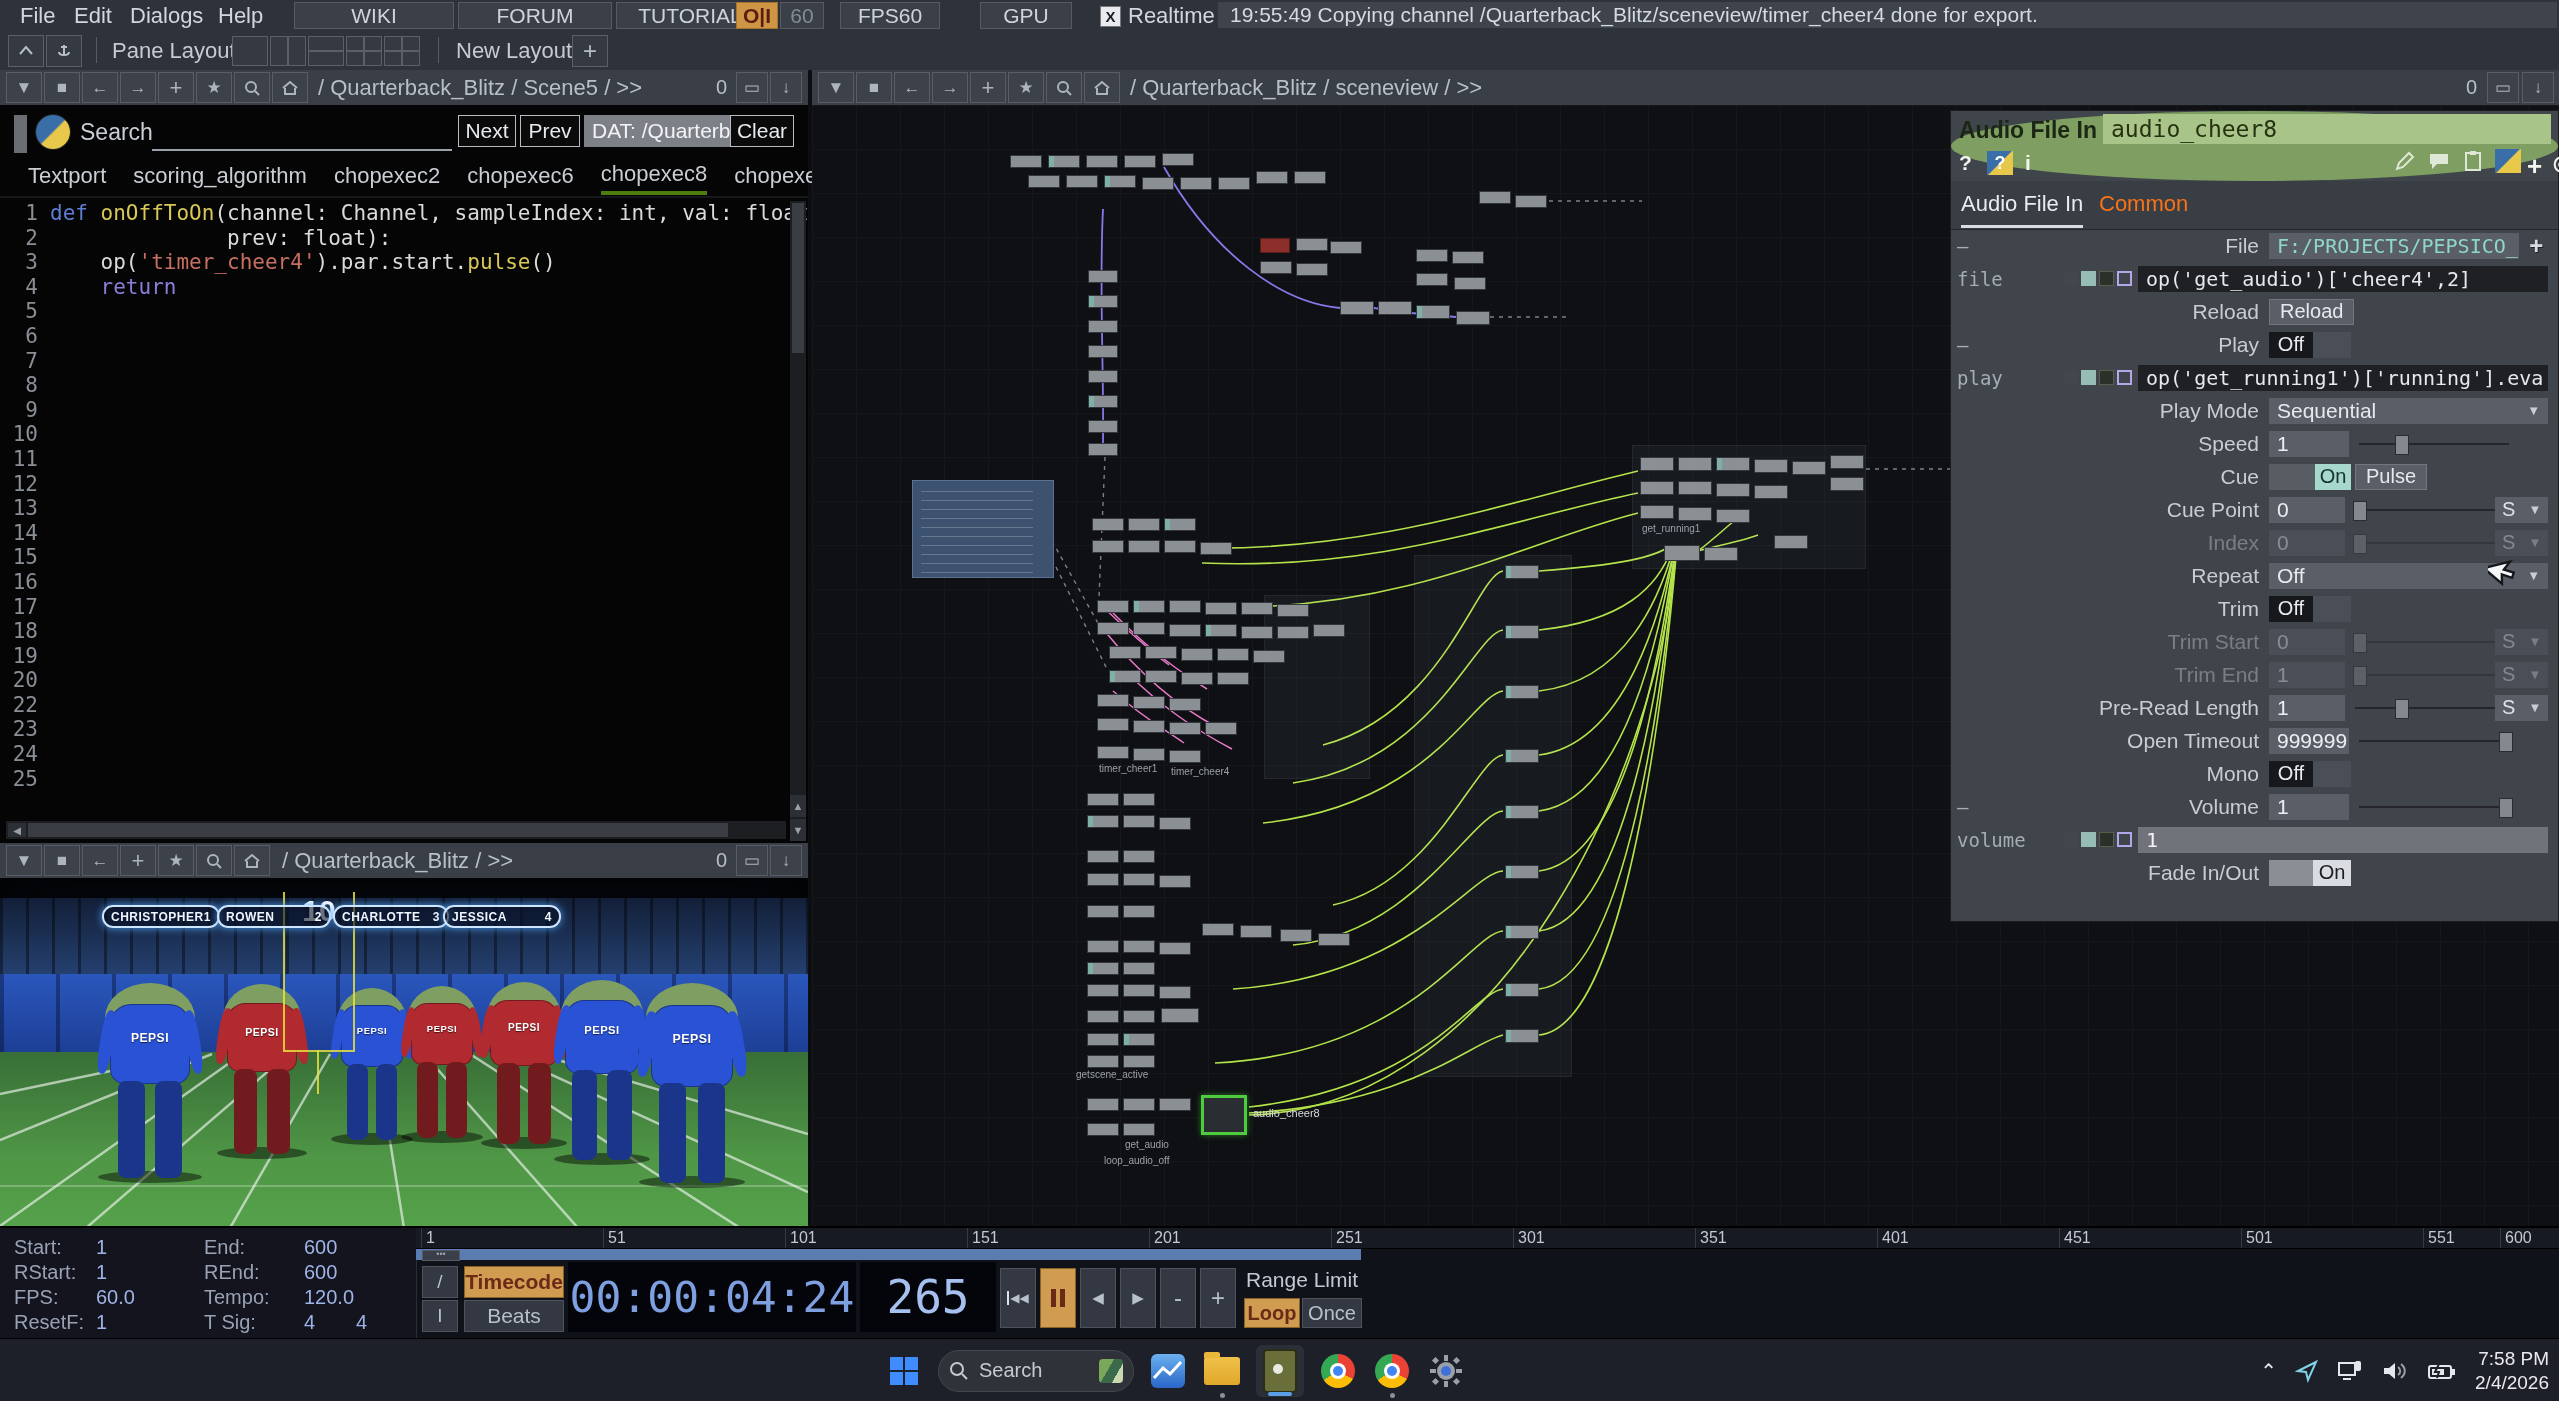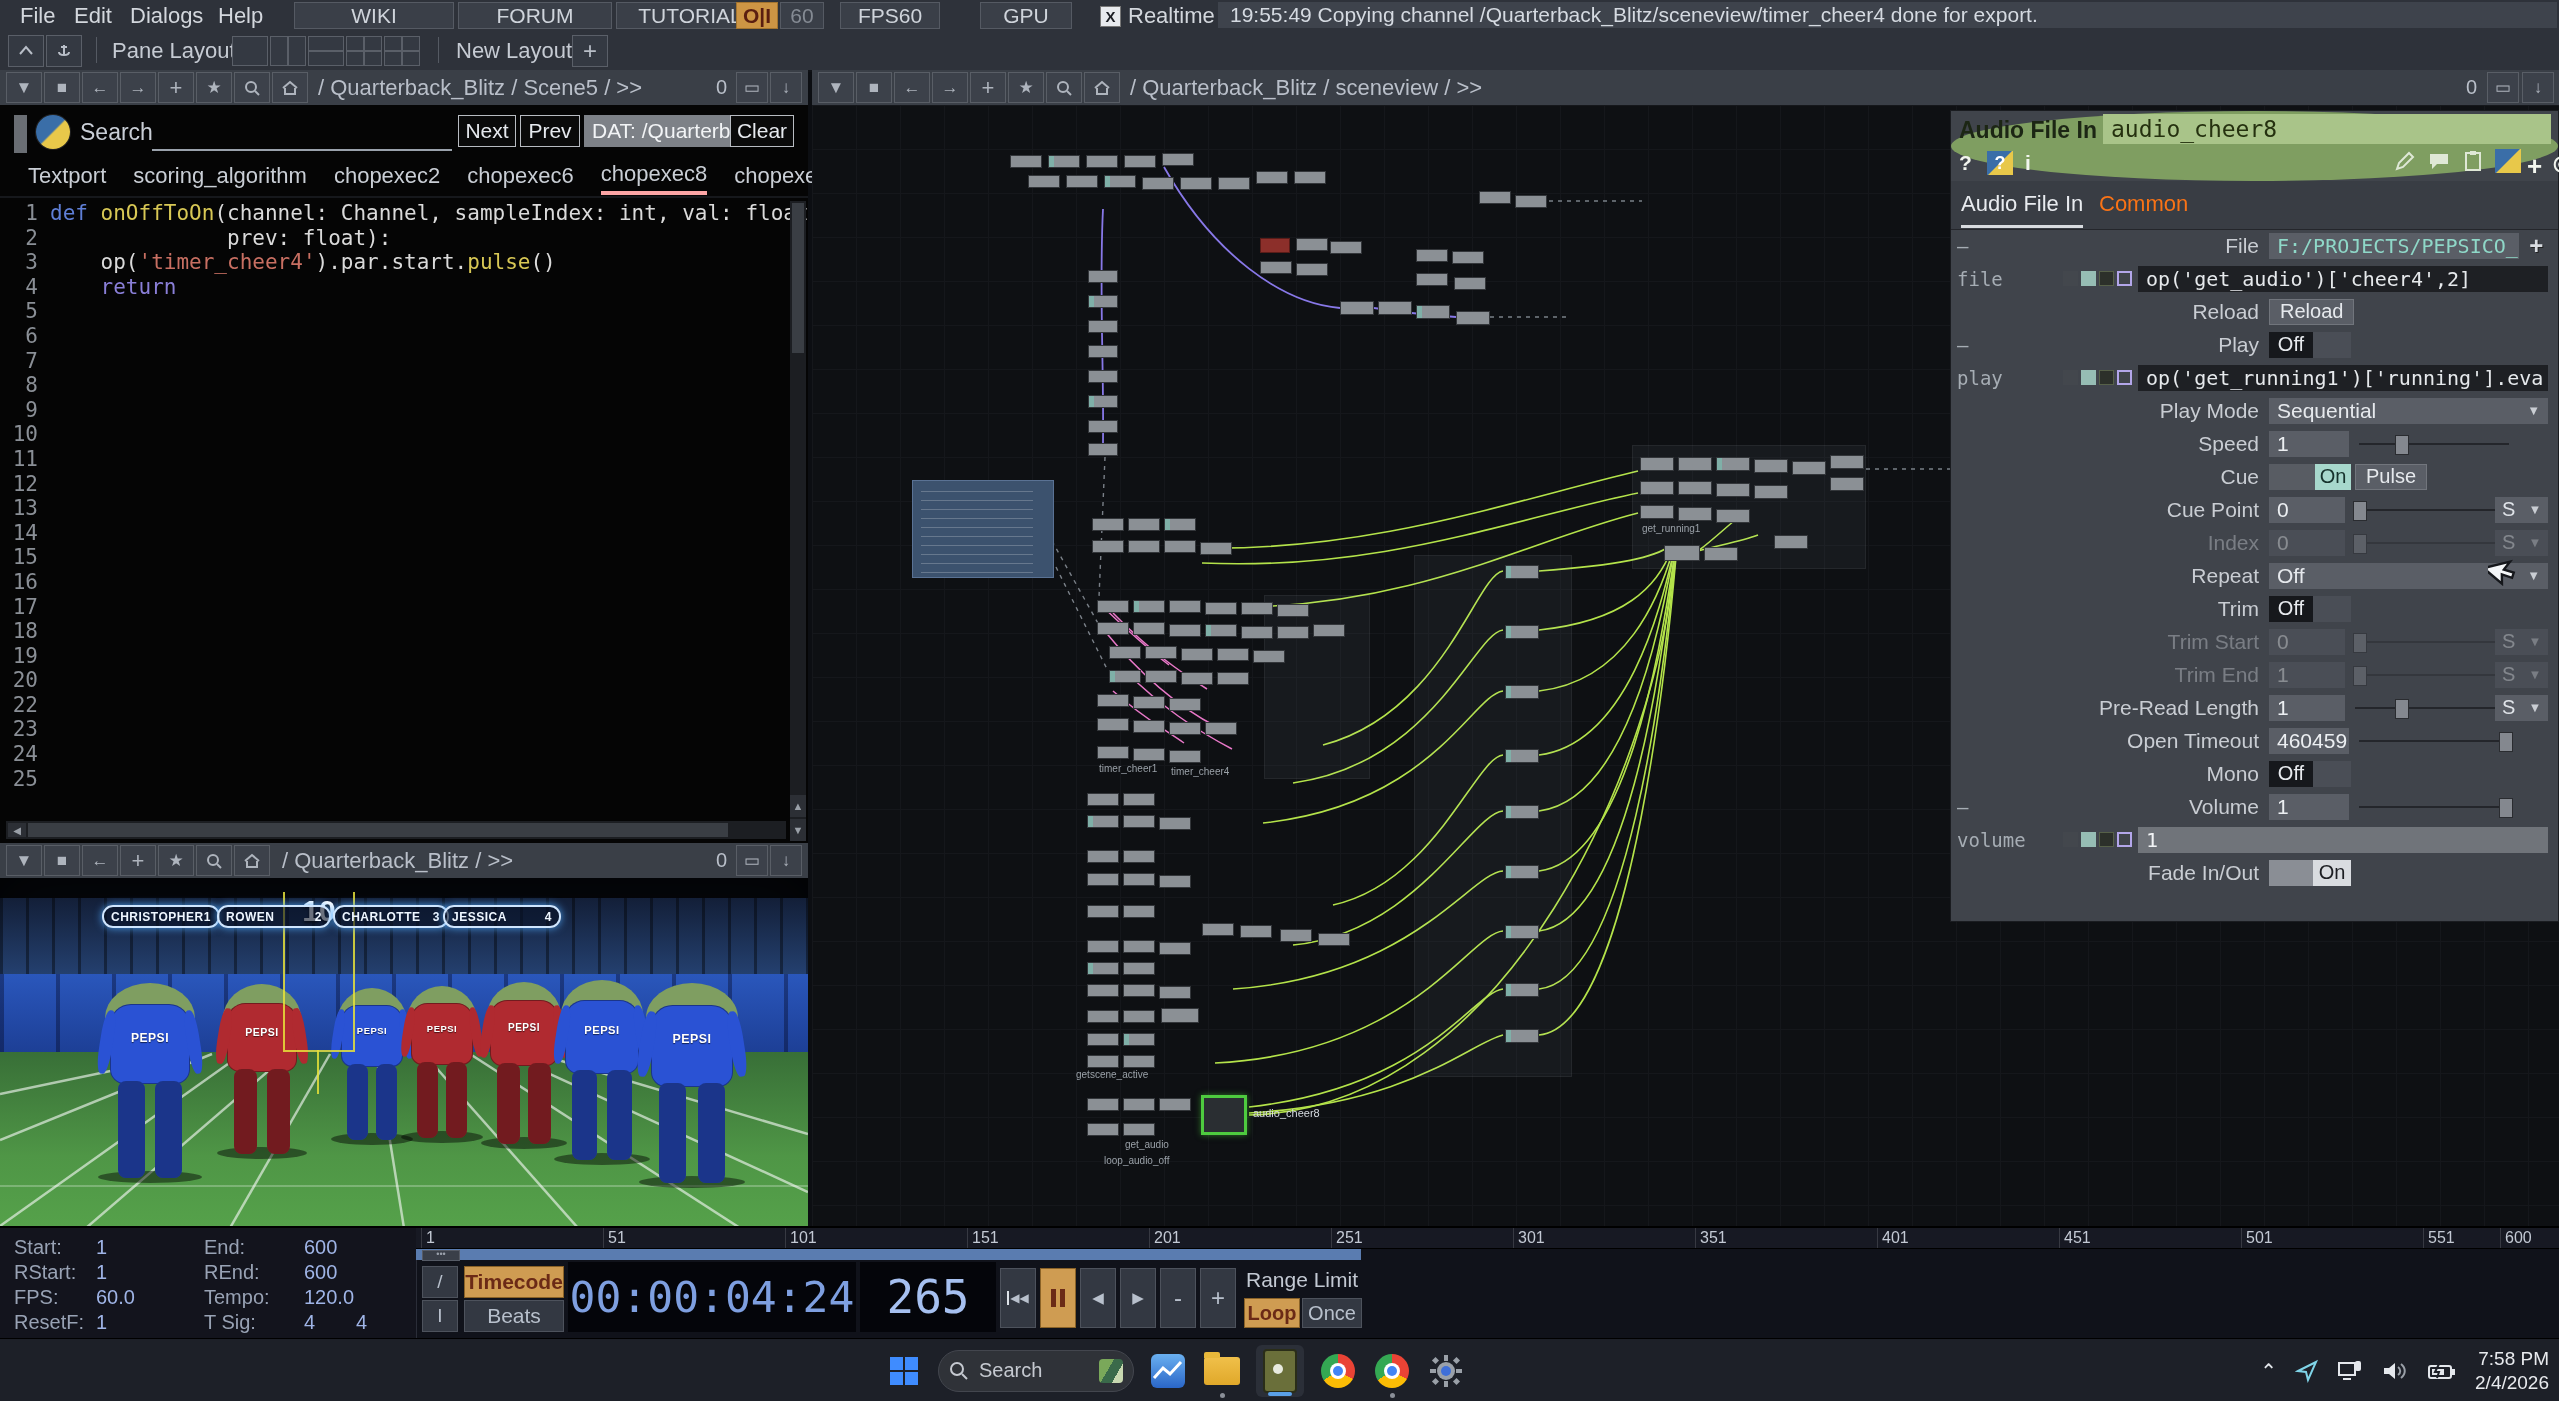--- a/index.html
+++ b/index.html
@@ -42,21 +42,21 @@
           background:linear-gradient(135deg,#3a6ea8 0 48%,#e8c84a 52% 100%);box-shadow:0 0 0 1px #222;}
   .slabel{position:absolute;left:80px;top:8px;font-size:23px;color:#c9ced6;}
   .sline{position:absolute;left:152px;top:38px;width:300px;border-bottom:2px solid #9aa2ac;}
   .sbtn{position:absolute;top:4px;height:30px;border:1px solid #b8bcc2;color:#e6e9ee;font-size:21px;
         display:flex;align-items:center;justify-content:center;background:#0a0a0a;}
   .schip{position:absolute;top:4px;height:32px;background:#7d8187;color:#f2f4f6;font-size:21px;
          display:flex;align-items:center;padding:0 8px;}
   .tabrow{position:absolute;left:0;top:55px;width:808px;height:38px;display:flex;align-items:center;
           gap:27px;padding-left:28px;box-sizing:border-box;border-bottom:2px solid #16181c;}
   .tab{font-size:22px;color:#c9ced5;padding-bottom:4px;}
-  .tab.active{border-bottom:4px solid #fca5a5;}
+  .tab.active{border-bottom:4px solid #4d7c0f;}
   .codewrap{position:absolute;left:0;top:96px;width:786px;height:618px;font-family:"DejaVu Sans Mono",monospace;font-size:21px;}
   .code-row{display:flex;height:24.6px;line-height:24.6px;white-space:pre;}
   .ln{width:38px;text-align:right;padding-right:12px;color:#8a8f96;flex:0 0 auto;}
   .seg-kw{color:#5f7fd6;} .seg-fn{color:#d8c855;} .seg-pl{color:#dadada;} .seg-st{color:#c86f62;} .seg-kw2{color:#8a7fd8;}
   .vscroll{position:absolute;right:2px;top:96px;width:16px;height:618px;background:#1c1e22;}
   .vthumb{position:absolute;left:2px;top:2px;width:12px;height:150px;background:#3a3e44;}
   .varr{position:absolute;right:2px;width:16px;height:22px;background:#2c2f35;color:#9aa0a8;font-size:11px;
         display:flex;align-items:center;justify-content:center;}
   .hscroll{position:absolute;left:6px;top:716px;width:780px;height:18px;background:#1c1e22;}
   .hthumb{position:absolute;left:22px;top:2px;width:700px;height:14px;background:#3a3e44;}
@@ -860,21 +860,21 @@
             <div class="phandle" style="left: calc(33% - 6px);"></div>
           </div>
           <div class="punit">
             <span>S</span>
             <span class="arrow-dn">▼</span>
           </div>
         </div>
         <div class="prow">
           <div class="pleft"></div>
           <div class="plabel">Open Timeout</div>
-          <div class="pfield">460459</div>
+          <div class="pfield">999999</div>
           <div class="ptrack">
             <div class="phandle" style="left: calc(97% - 6px);"></div>
           </div>
         </div>
         <div class="prow">
           <div class="pleft"></div>
           <div class="plabel">Mono</div>
           <div class="ptog">
             <span class="seg" style="width: 44px; background: rgb(22, 24, 28); color: rgb(232, 235, 239);">Off</span>
             <span class="seg" style="width: 38px; background: rgb(74, 78, 86);"></span>

